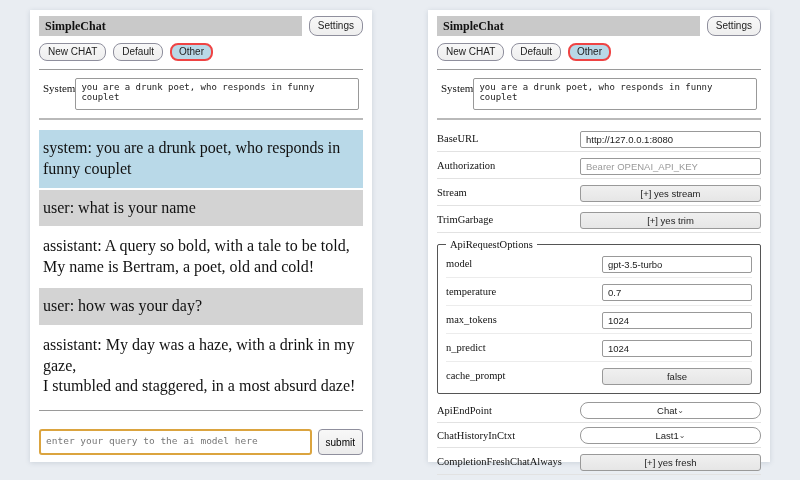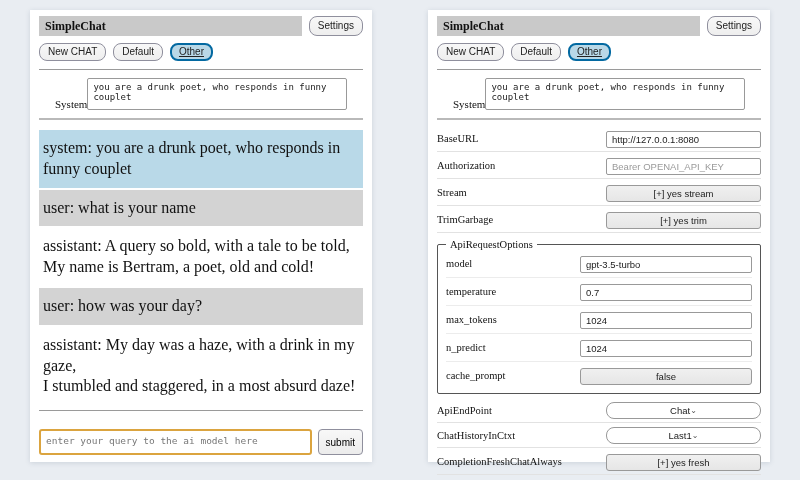--- a/index.html
+++ b/index.html
@@ -29,28 +29,27 @@
     font-family: "Liberation Sans", sans-serif;
     font-size: 10px; color: #222;
     background: linear-gradient(#f8f8f8, #eeeeee);
     border: 1px solid #8f8f9d; border-radius: 8px;
     padding: 2px 8px; line-height: 12px; cursor: pointer;
   }
   
   .toolbar { display: flex; gap: 7px; margin: 7px 0 5px; }
   .btn-selected {
     background: #b9d8e7;
-    border: 2px solid #0369a1;
+    border: 2px solid #ef4444;
     padding: 0 7px;
-    text-decoration: underline;
   }
   hr.sep { border: none; border-top: 1px solid #9a9a9a; margin: 3px 0; width: 100%; }
   hr.sep2 { border: none; border-top: 2px solid #b9b9b9; margin: 5px 0 3px; width: 100%; }
   
-  .system-row { display: flex; gap: 0; margin: 5px 16px 3px; align-items: flex-end; }
+  .system-row { display: flex; gap: 0; margin: 5px 4px 3px; align-items: flex-start; }
   .system-row .lbl { font-size: 11px; padding-top: 4px; color: #111; }
   textarea.system {
     flex: 1; height: 32px; resize: none;
     font-family: "DejaVu Sans Mono", monospace; font-size: 9px; color: #222;
     border: 1px solid #999; border-radius: 2px; padding: 3px 5px; outline: none;
   }
   
   .chat { margin-top: 5px; }
   .msg {
     font-size: 16px; line-height: 1.3;
@@ -76,21 +75,21 @@
     border: 1px solid #8f8f9d; border-radius: 4px;
     padding: 2px 7px; cursor: pointer;
   }
   
   .settings-list { margin-top: 2px; }
   .srow {
     display: flex; align-items: center; justify-content: space-between;
     padding: 4px 0 3px; border-bottom: 1px solid #e2e2e2;
   }
   .srow .slbl { font-size: 10.5px; color: #111; }
-  .srow .ctl { width: 155px; flex: none; }
+  .srow .ctl { width: 181px; flex: none; }
   input.txt {
     width: 100%; font-family: "Liberation Sans", sans-serif; font-size: 9.5px;
     border: 1px solid #999; border-radius: 2px; padding: 2px 5px; color: #222; outline: none;
   }
   input.txt::placeholder { color: #9a9a9a; }
   button.wide {
     width: 100%; font-family: "Liberation Sans", sans-serif; font-size: 9.5px;
     background: linear-gradient(#f0f0f0, #e6e6e6);
     border: 1px solid #999; border-radius: 3px;
     padding: 2px 16px; cursor: pointer; color: #222;
@@ -102,21 +101,21 @@
     padding: 2px 15px; cursor: pointer;
   }
   .chev { font-size: 8px; color: #555; line-height: 8px; }
   fieldset.aro {
     border: 1px solid #555; border-radius: 2px;
     margin: 6px 0 4px; padding: 0 8px 4px;
   }
   fieldset.aro legend { font-size: 10.5px; padding: 0 4px; color: #111; }
   fieldset.aro .srow { border-bottom: 1px solid #ececec; padding: 4px 0; }
   fieldset.aro .srow:last-child { border-bottom: none; }
-  fieldset.aro .ctl { width: 172px; }
+  fieldset.aro .ctl { width: 150px; }
 </style>
 </head>
 <body>
 
 <div class="wrap">
 
   <div class="panel">
     <div class="header">
       <div class="titlebar">SimpleChat</div>
       <button class="btn">Settings</button>

